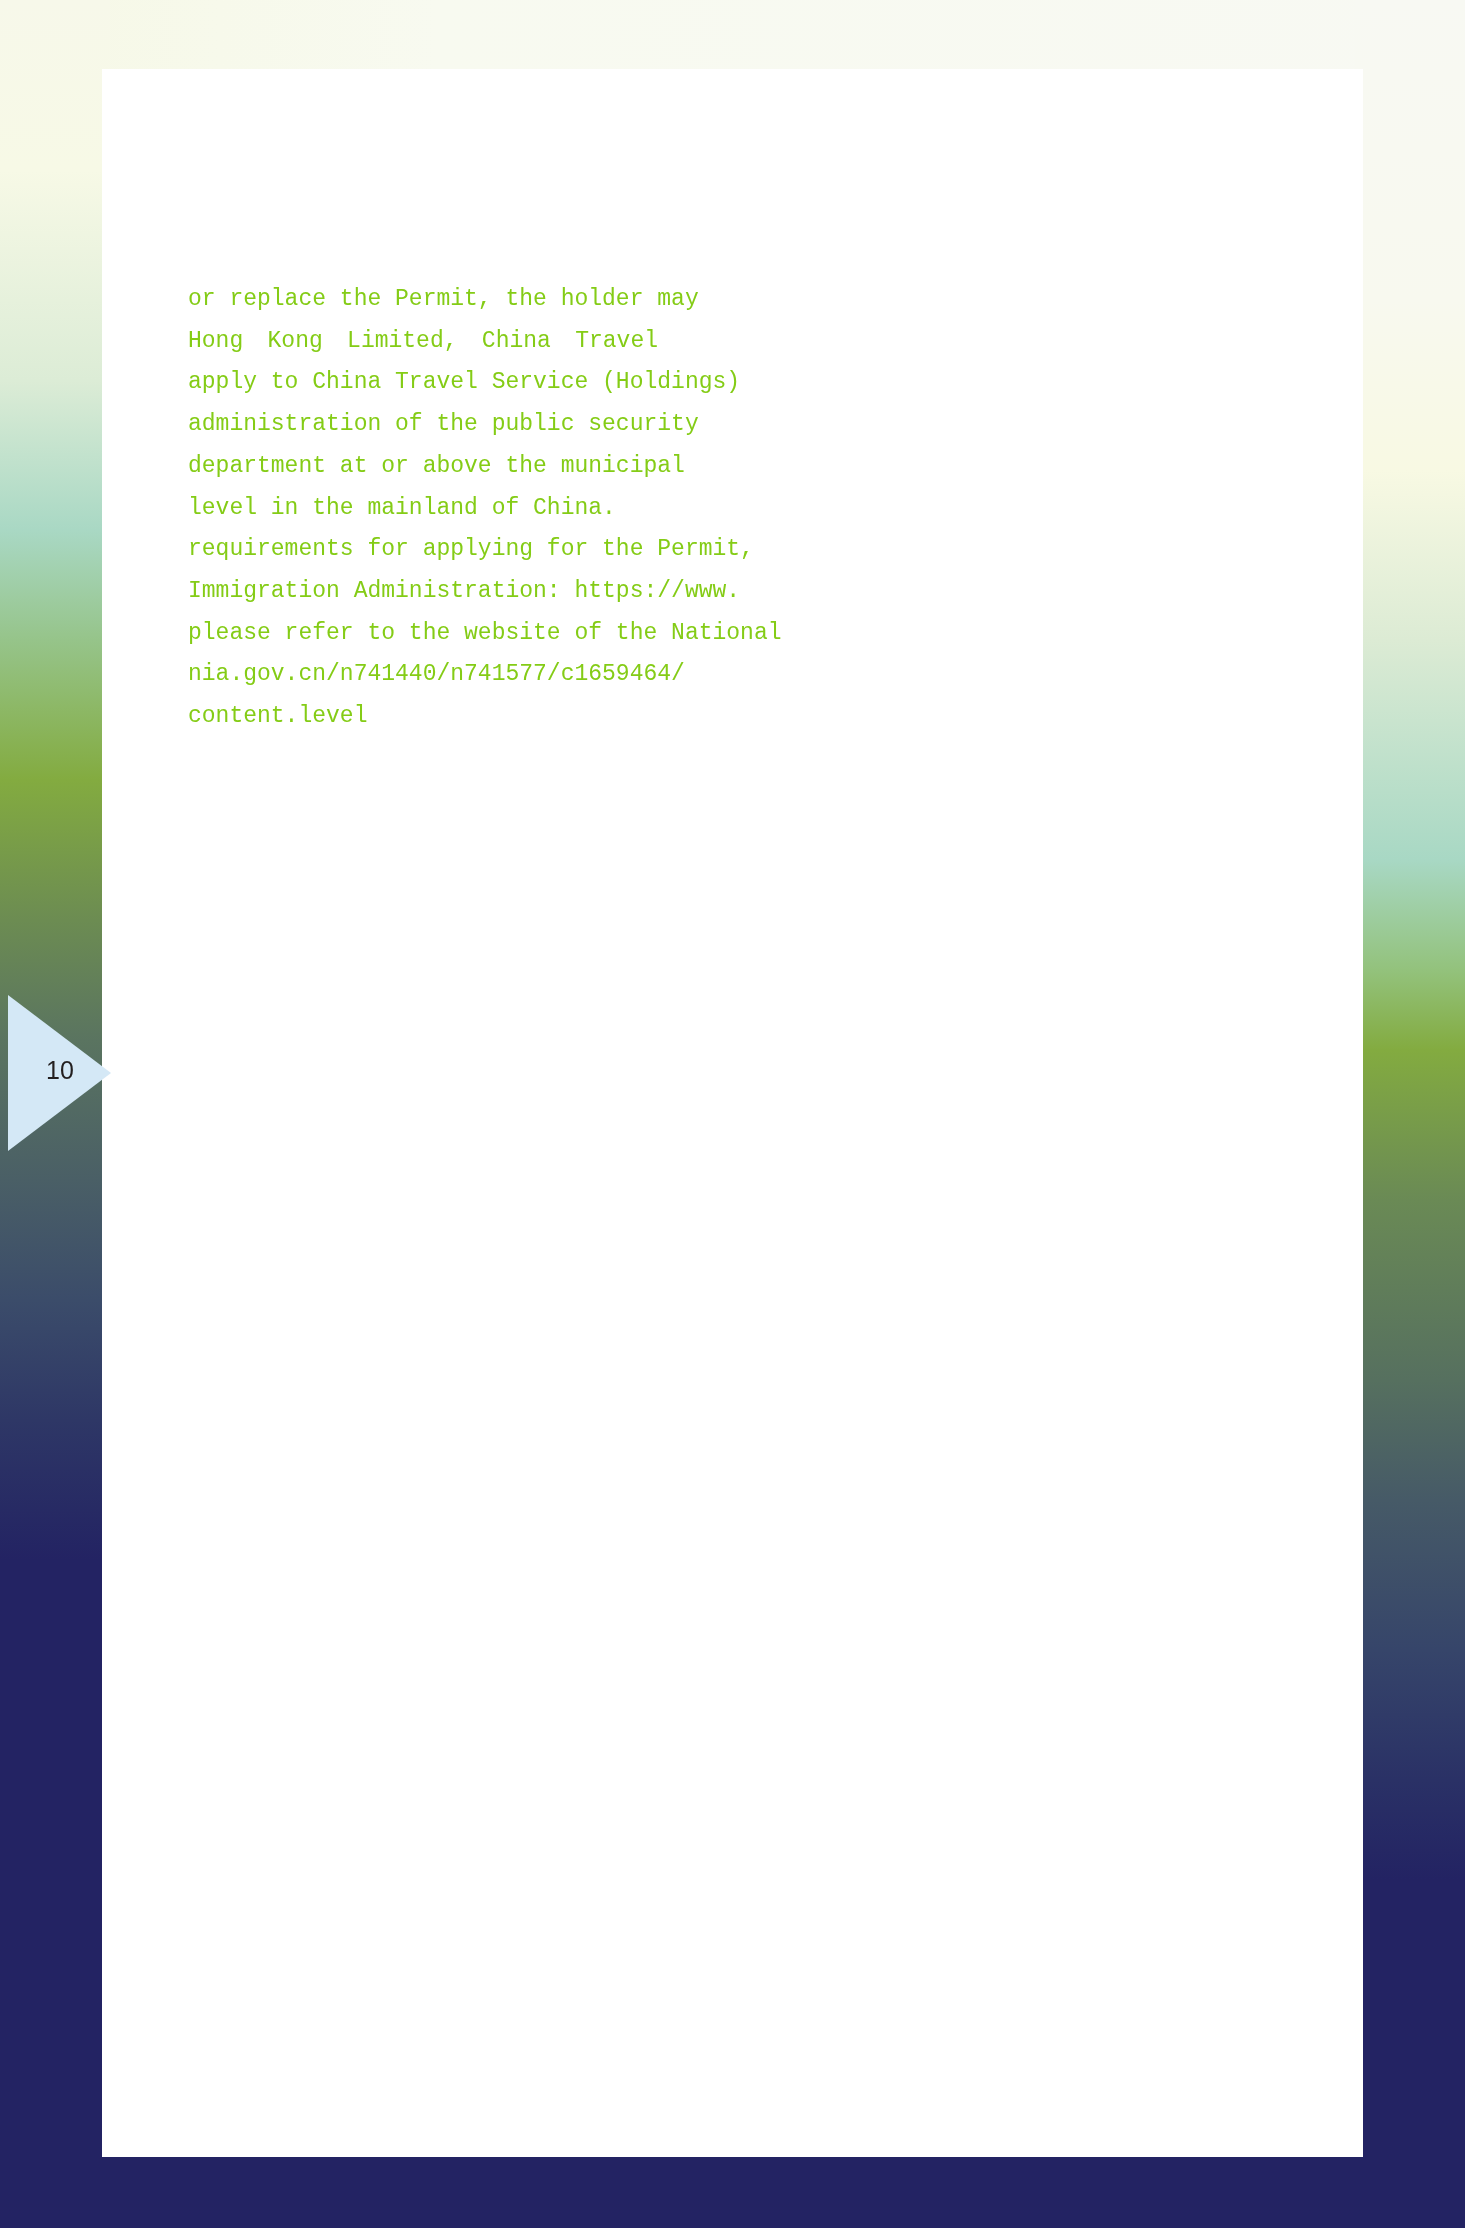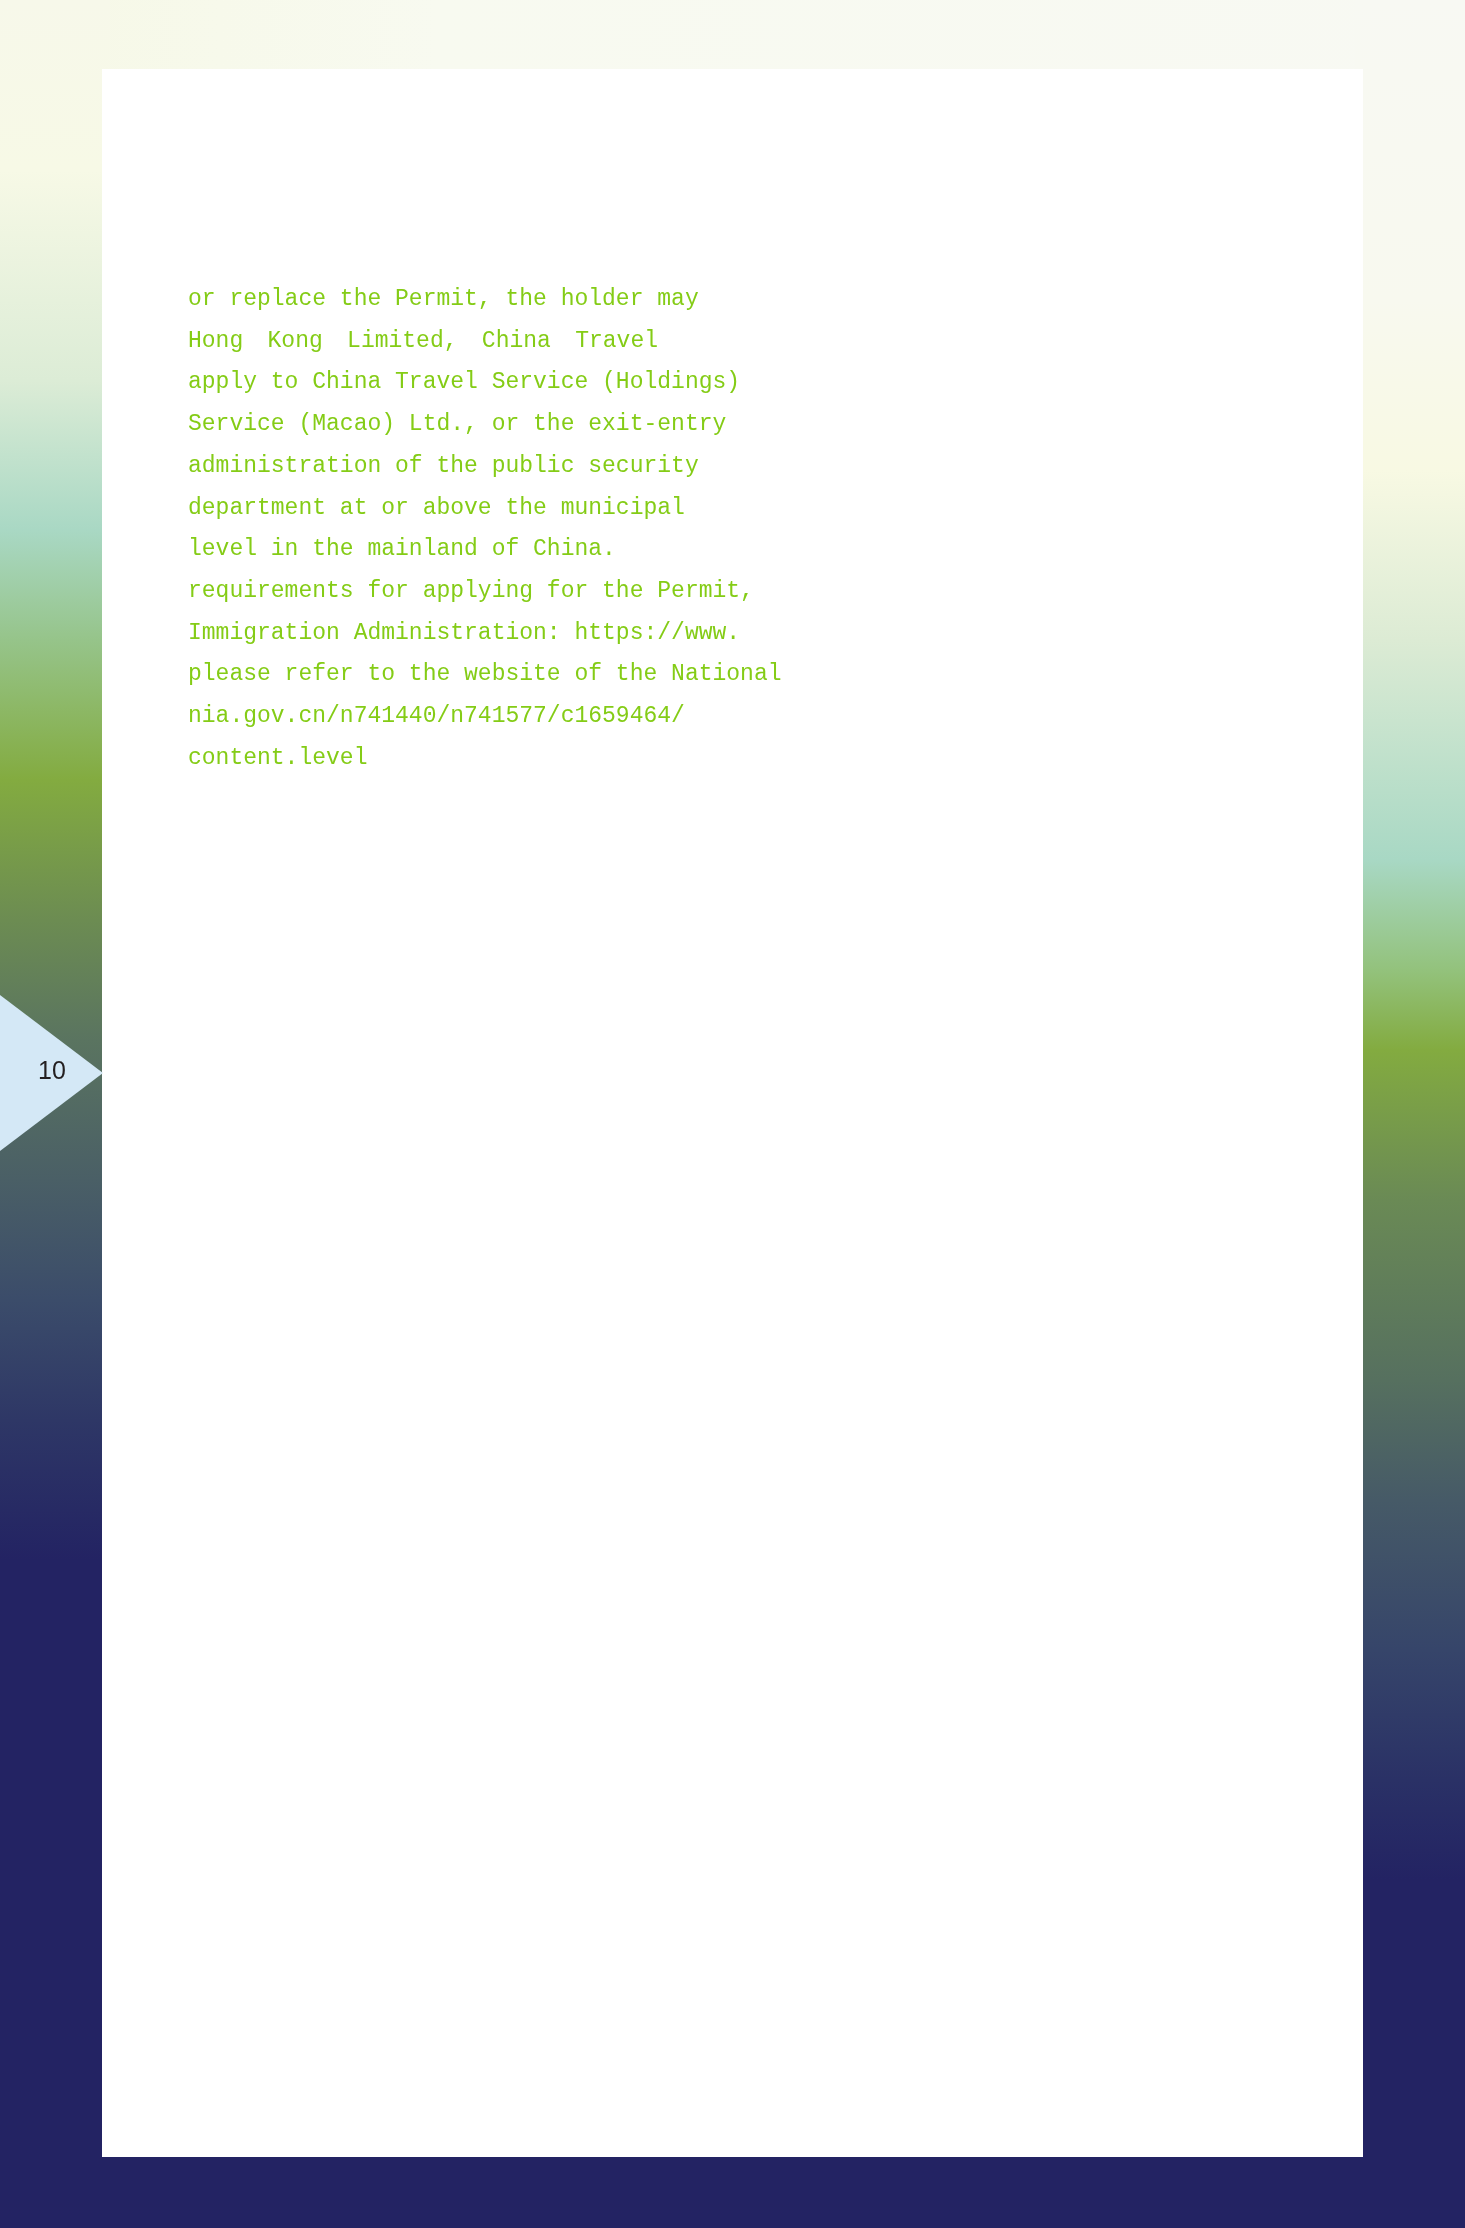--- a/index.html
+++ b/index.html
@@ -61,21 +61,21 @@
       white-space: nowrap;
     }
     .para .line.last {
       text-align-last: left;
     }
     .para.indent .line.first {
       padding-left: 52px;
     }
     .page-marker {
       position: absolute;
-      left: 0; top: 995px;
+      left: 8px; top: 995px;
       width: 104px; height: 156px;
     }
     .page-marker svg { position: absolute; left: 0; top: 0; }
     .page-number {
       position: absolute;
       left: 38px; top: 60px;
       font-size: 25px;
       color: #231f20;
       font-family: "Liberation Sans", "DejaVu Sans", sans-serif;
       line-height: 30px;
@@ -89,21 +89,20 @@
 <div class="bg-right"></div>
 <div class="bg-bottom"></div>
 
 <div class="page"></div>
 
 <div class="text-column">
   <p class="para">
     <span class="line first">or replace the Permit, the holder may</span>
     <span class="line">Hong Kong Limited, China Travel</span>
     <span class="line">apply to China Travel Service (Holdings)</span>
-    <span class="line">Service (Macao) Ltd., or the exit-entry</span>
     <span class="line">administration of the public security</span>
     <span class="line">department at or above the municipal</span>
     <span class="line last">level in the mainland of China.</span>
   </p>
   <p class="para indent">
     <span class="line">requirements for applying for the Permit,</span>
     <span class="line">Immigration Administration: https://www.</span>
     <span class="line">please refer to the website of the National</span>
     <span class="line">nia.gov.cn/n741440/n741577/c1659464/</span>
     <span class="line last">content.level</span>

